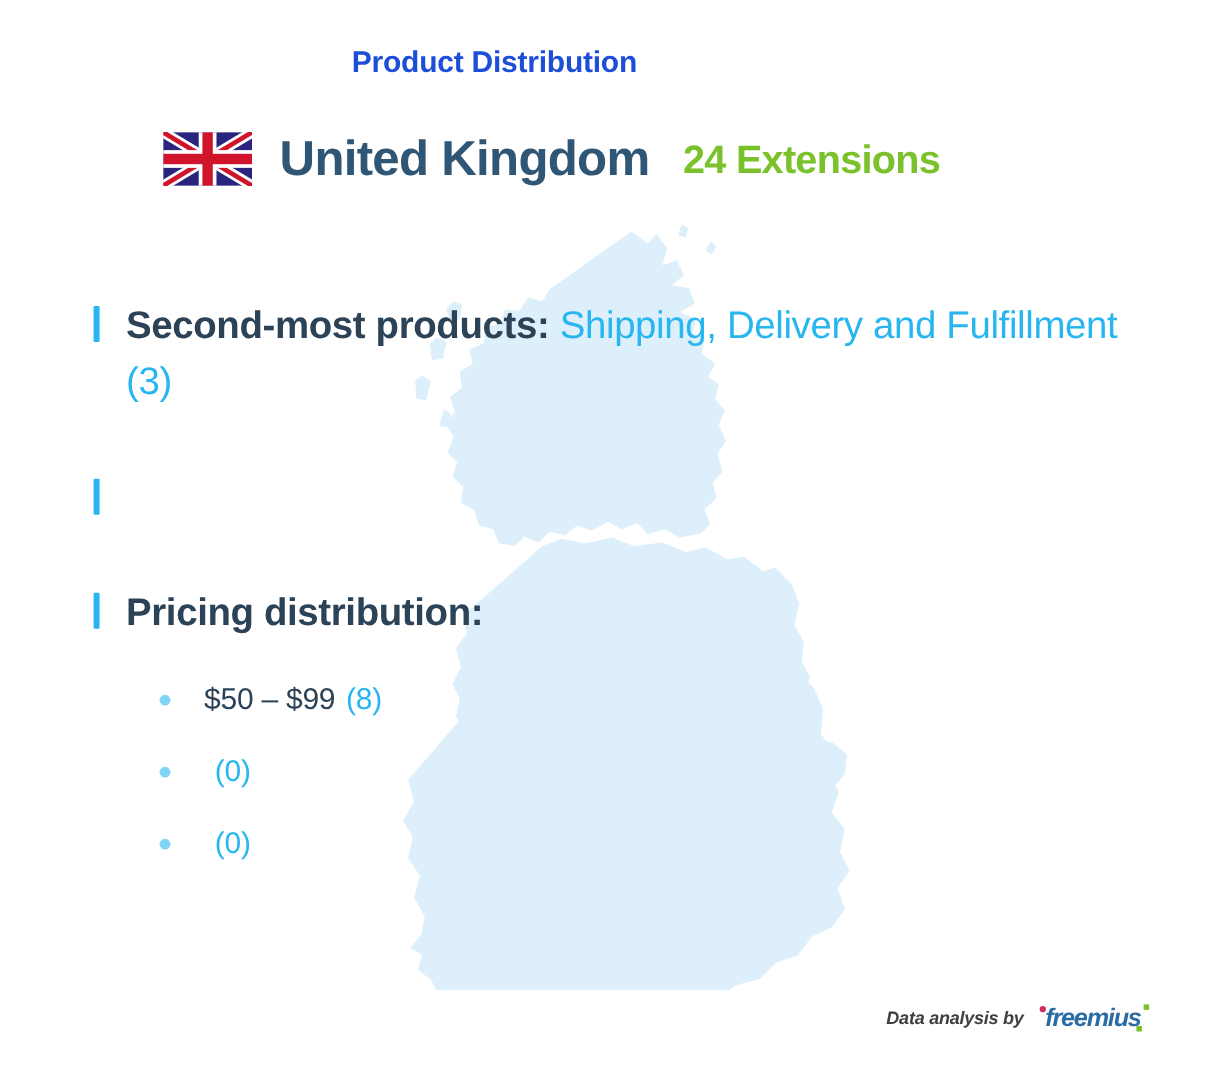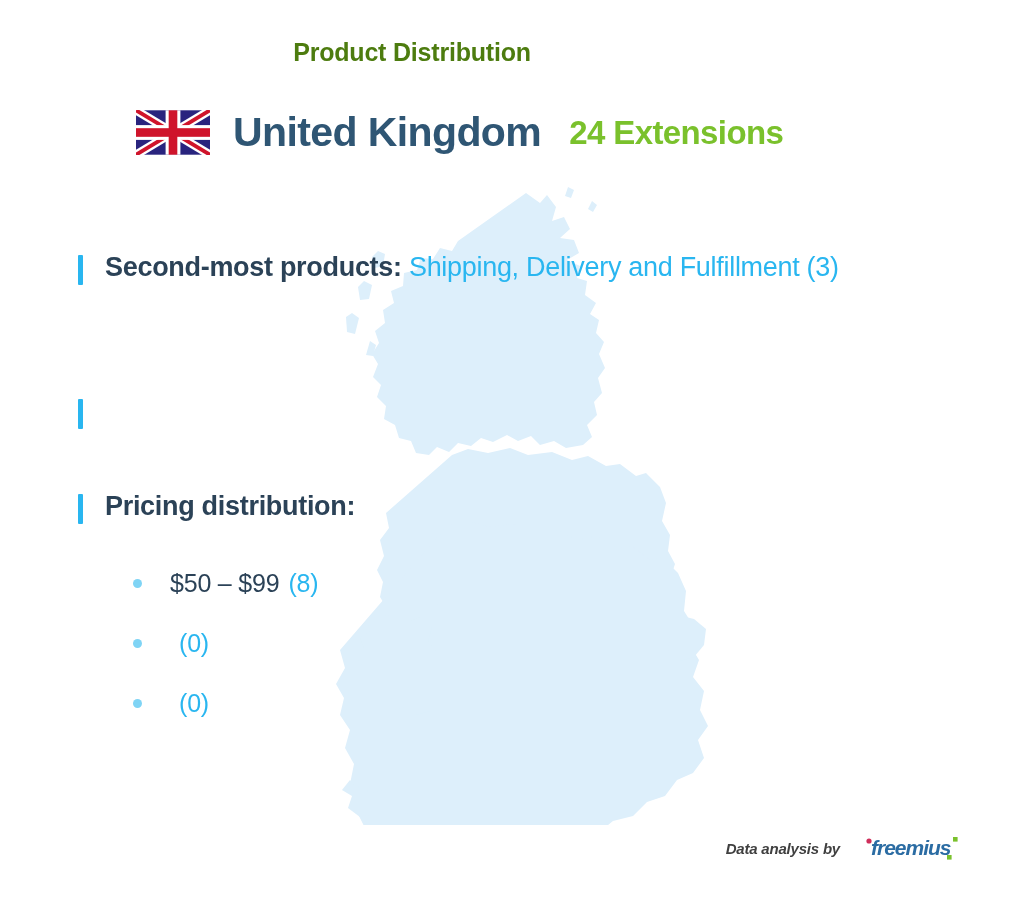--- a/index.html
+++ b/index.html
@@ -40,21 +40,21 @@
 
   
   .page-title {
     position: absolute;
     left: 0;
     top: 38px;
     width: 824px;
     text-align: center;
     font-size: 25px;
     font-weight: bold;
-    color: #4d7c0f;
+    color: #1d4ed8;
     letter-spacing: -0.2px;
   }
 
   
   .header-row {
     position: absolute;
     left: 136px;
     top: 110px;
     display: flex;
     align-items: center;
@@ -92,21 +92,21 @@
   }
   .accent-bar {
     width: 5px;
     flex: 0 0 5px;
     background: #29b6f0;
     border-radius: 1px;
     margin-top: 7px;
   }
   .stat-body {
     margin-left: 22px;
-    font-size: 27px;
+    font-size: 32px;
     line-height: 1.45;
     color: #2b4257;
     letter-spacing: -0.3px;
     max-width: 840px;
   }
   .stat-label {
     font-weight: bold;
     color: #2b4257;
   }
   .stat-value {
@@ -171,21 +171,21 @@
     align-items: center;
   }
   .footer-text {
     font-size: 15px;
     font-style: italic;
     font-weight: bold;
     color: #404040;
     letter-spacing: -0.2px;
   }
   .freemius-logo {
-    margin-left: 23px;
+    margin-left: 10px;
     display: flex;
     align-items: center;
   }
   .freemius-logo svg { display: block; }
 </style>
 </head>
 <body>
 
 <div class="canvas">
 

